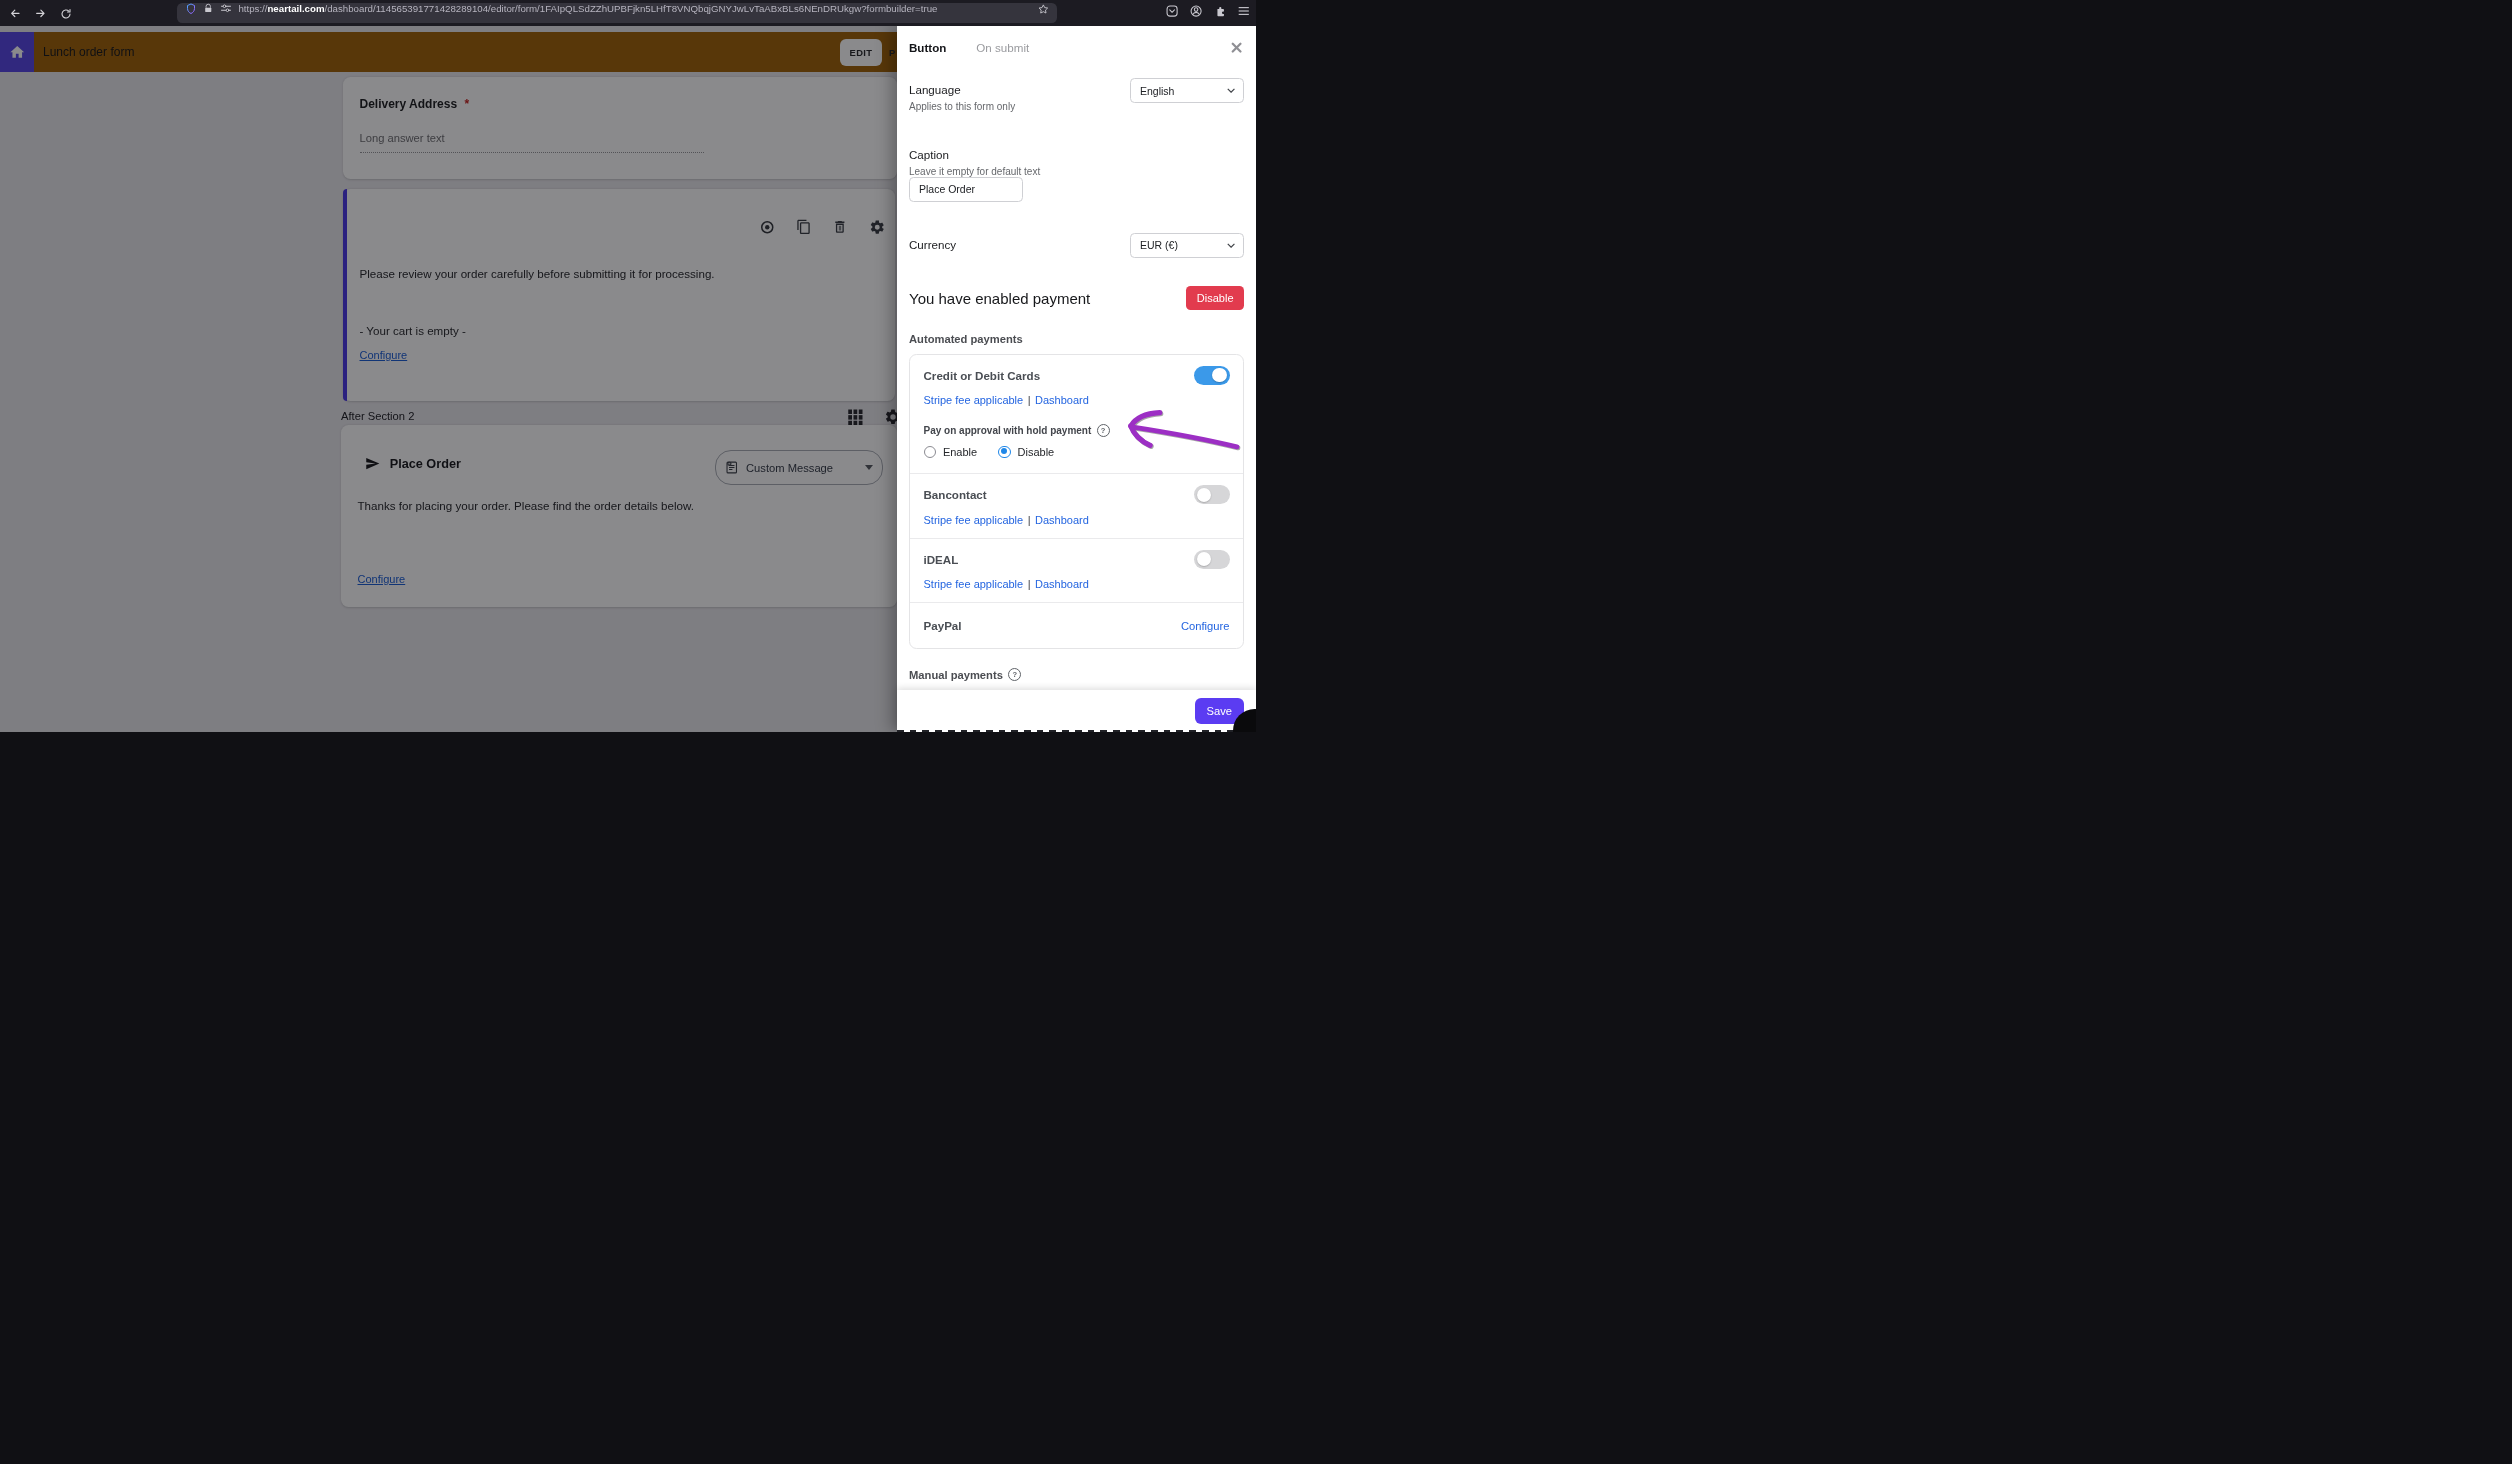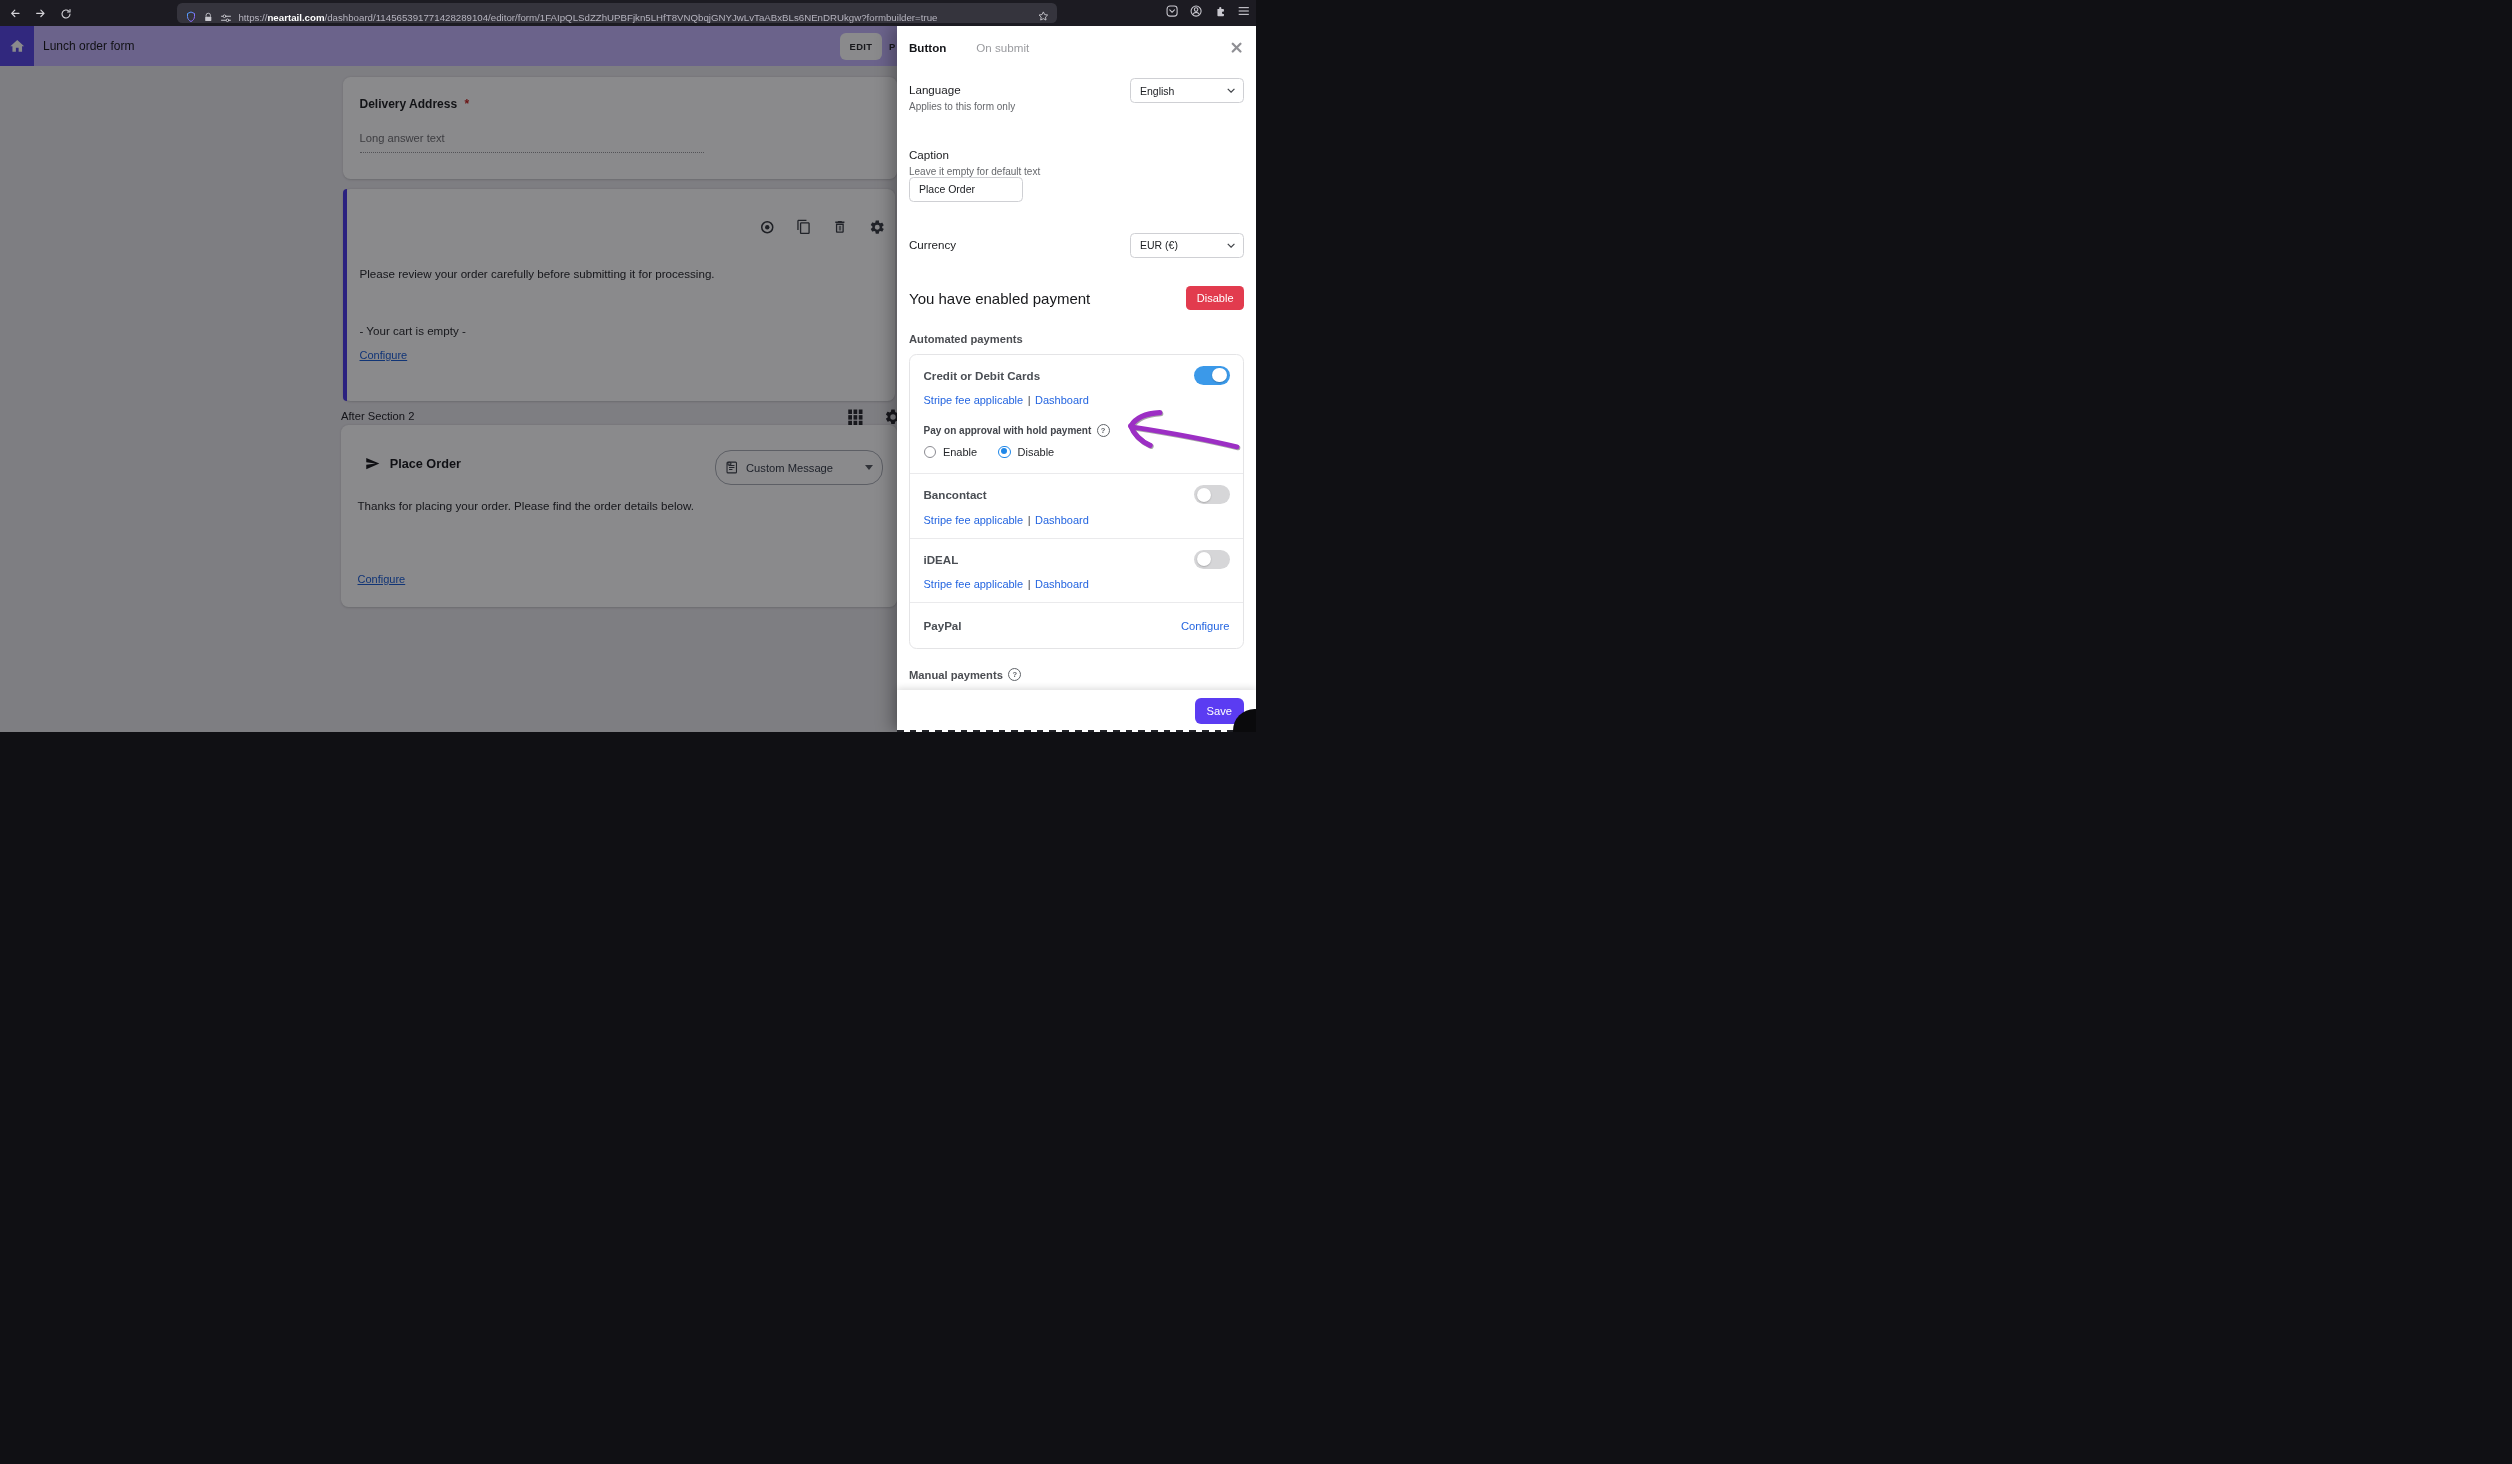--- a/index.html
+++ b/index.html
@@ -4,27 +4,27 @@
 <style>
   html,body{margin:0;padding:0;background:#101014;}
   #app{position:relative;width:1256px;height:732px;overflow:hidden;
        font-family:"Liberation Sans",sans-serif;background:#e9e8ed;}
   .icon svg{display:block;}
 
   
   .chrome{position:absolute;left:0;top:0;width:100%;height:26px;background:#1c1b22;z-index:100;}
   .nav-ic{position:absolute;top:4.5px;width:18px;height:18px;display:flex;align-items:center;justify-content:center;border-radius:3px;cursor:pointer;}
   .url-pill{position:absolute;left:177px;top:3px;width:880px;height:20px;background:#35343d;border-radius:5.2px;
-            display:flex;align-items:flex-end;padding:0 7.5px;box-sizing:border-box;}
+            display:flex;align-items:flex-start;padding:0 7.5px;box-sizing:border-box;}
   .url-text{font-size:9.7px;color:#b6b4bf;white-space:nowrap;overflow:hidden;margin-left:6px;flex:1;}
   .url-text b{color:#ffffff;font-weight:700;}
   .chrome-right{position:absolute;right:6px;top:3.7px;display:flex;gap:9.7px;align-items:center;}
 
   
-  .app-header{position:absolute;left:0;top:26px;width:1332px;height:40px;background:#c4b5fd;z-index:5;}
+  .app-header{position:absolute;left:0;top:32px;width:1332px;height:40px;background:#a16207;z-index:5;}
   .home-btn{position:absolute;left:0;top:0;width:34px;height:40px;background:#5646e5;display:flex;align-items:center;justify-content:center;cursor:pointer;}
   .app-title{position:absolute;left:43px;top:0;height:40px;display:flex;align-items:center;font-size:12px;color:#17181a;font-weight:500;}
   .tab-edit{position:absolute;left:840px;top:6.7px;width:42px;height:27px;background:#ffffff;border-radius:6px;
             display:flex;align-items:center;justify-content:center;font-size:9.4px;font-weight:700;letter-spacing:0.4px;color:#26272b;cursor:pointer;}
   .tab-preview{position:absolute;left:889px;top:6.7px;height:27px;display:flex;align-items:center;font-size:9.4px;font-weight:700;letter-spacing:0.4px;color:#26272b;cursor:pointer;}
 
   
   .page{position:absolute;left:0;top:67px;width:1256px;height:665px;background:#e9e8ed;}
   .card{position:absolute;background:#ffffff;border-radius:7.5px;box-shadow:0 0.7px 2.2px rgba(0,0,0,.16);}
   #card-delivery{left:343px;top:9.7px;width:554px;height:102px;}

